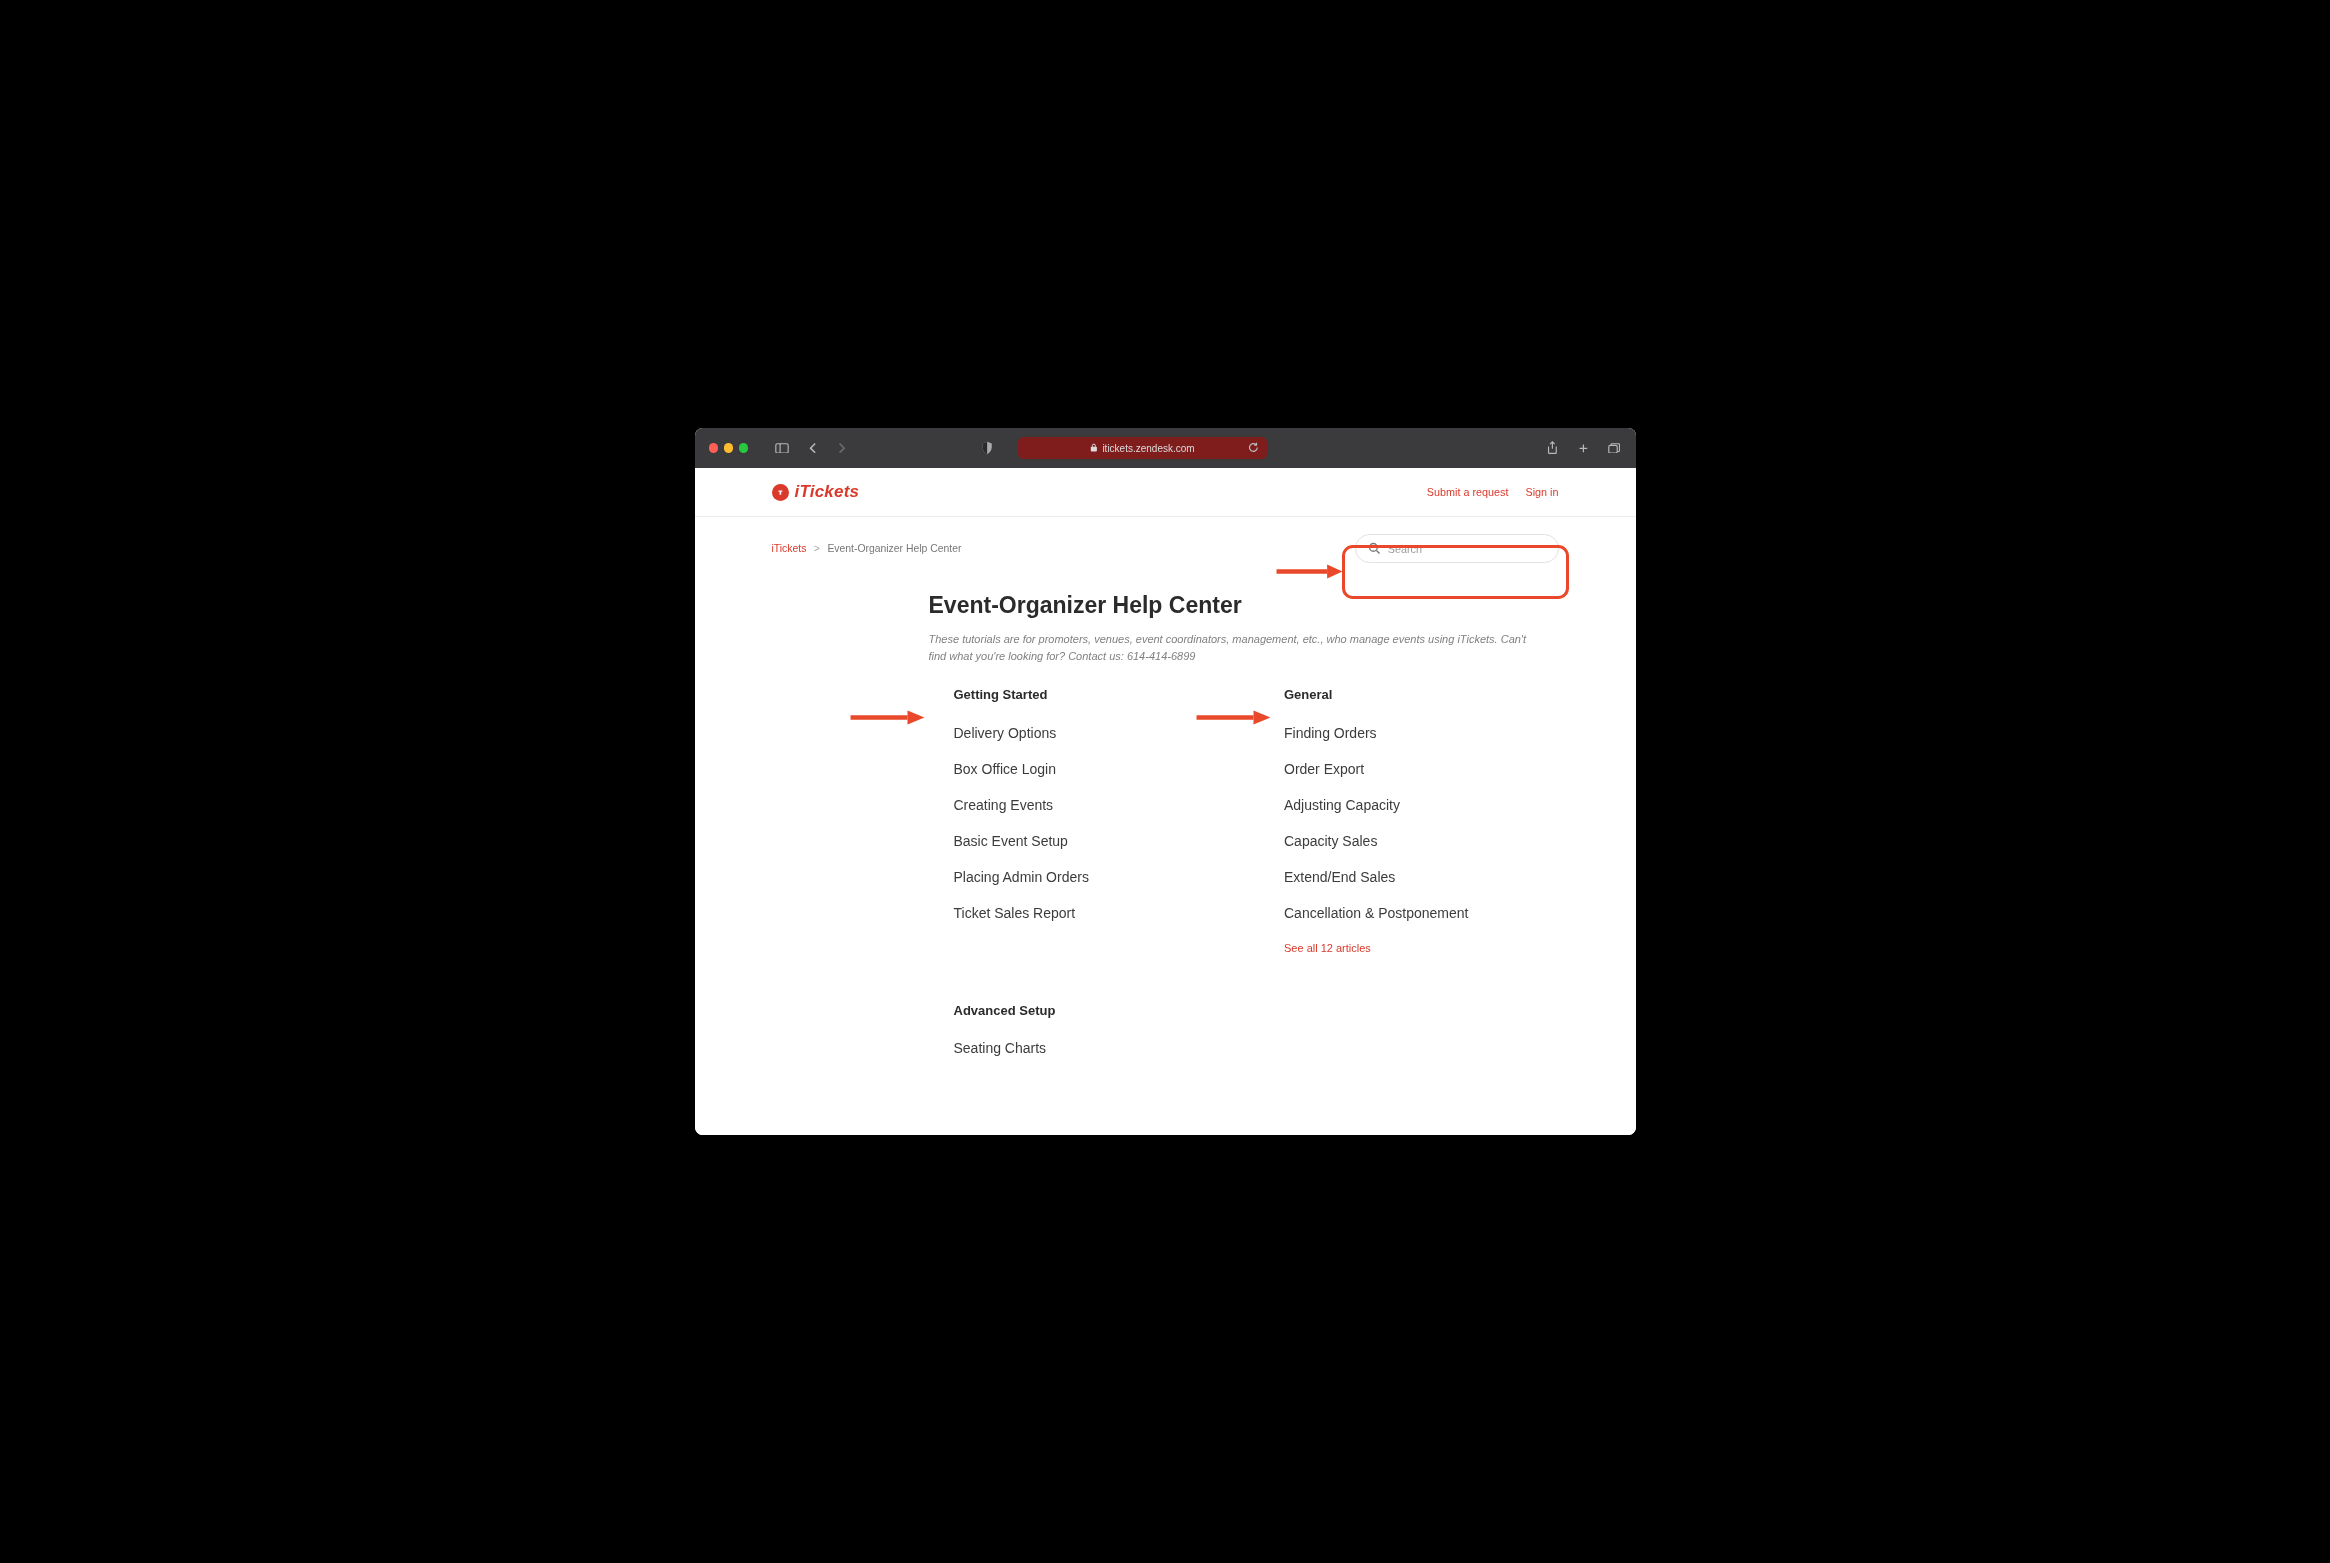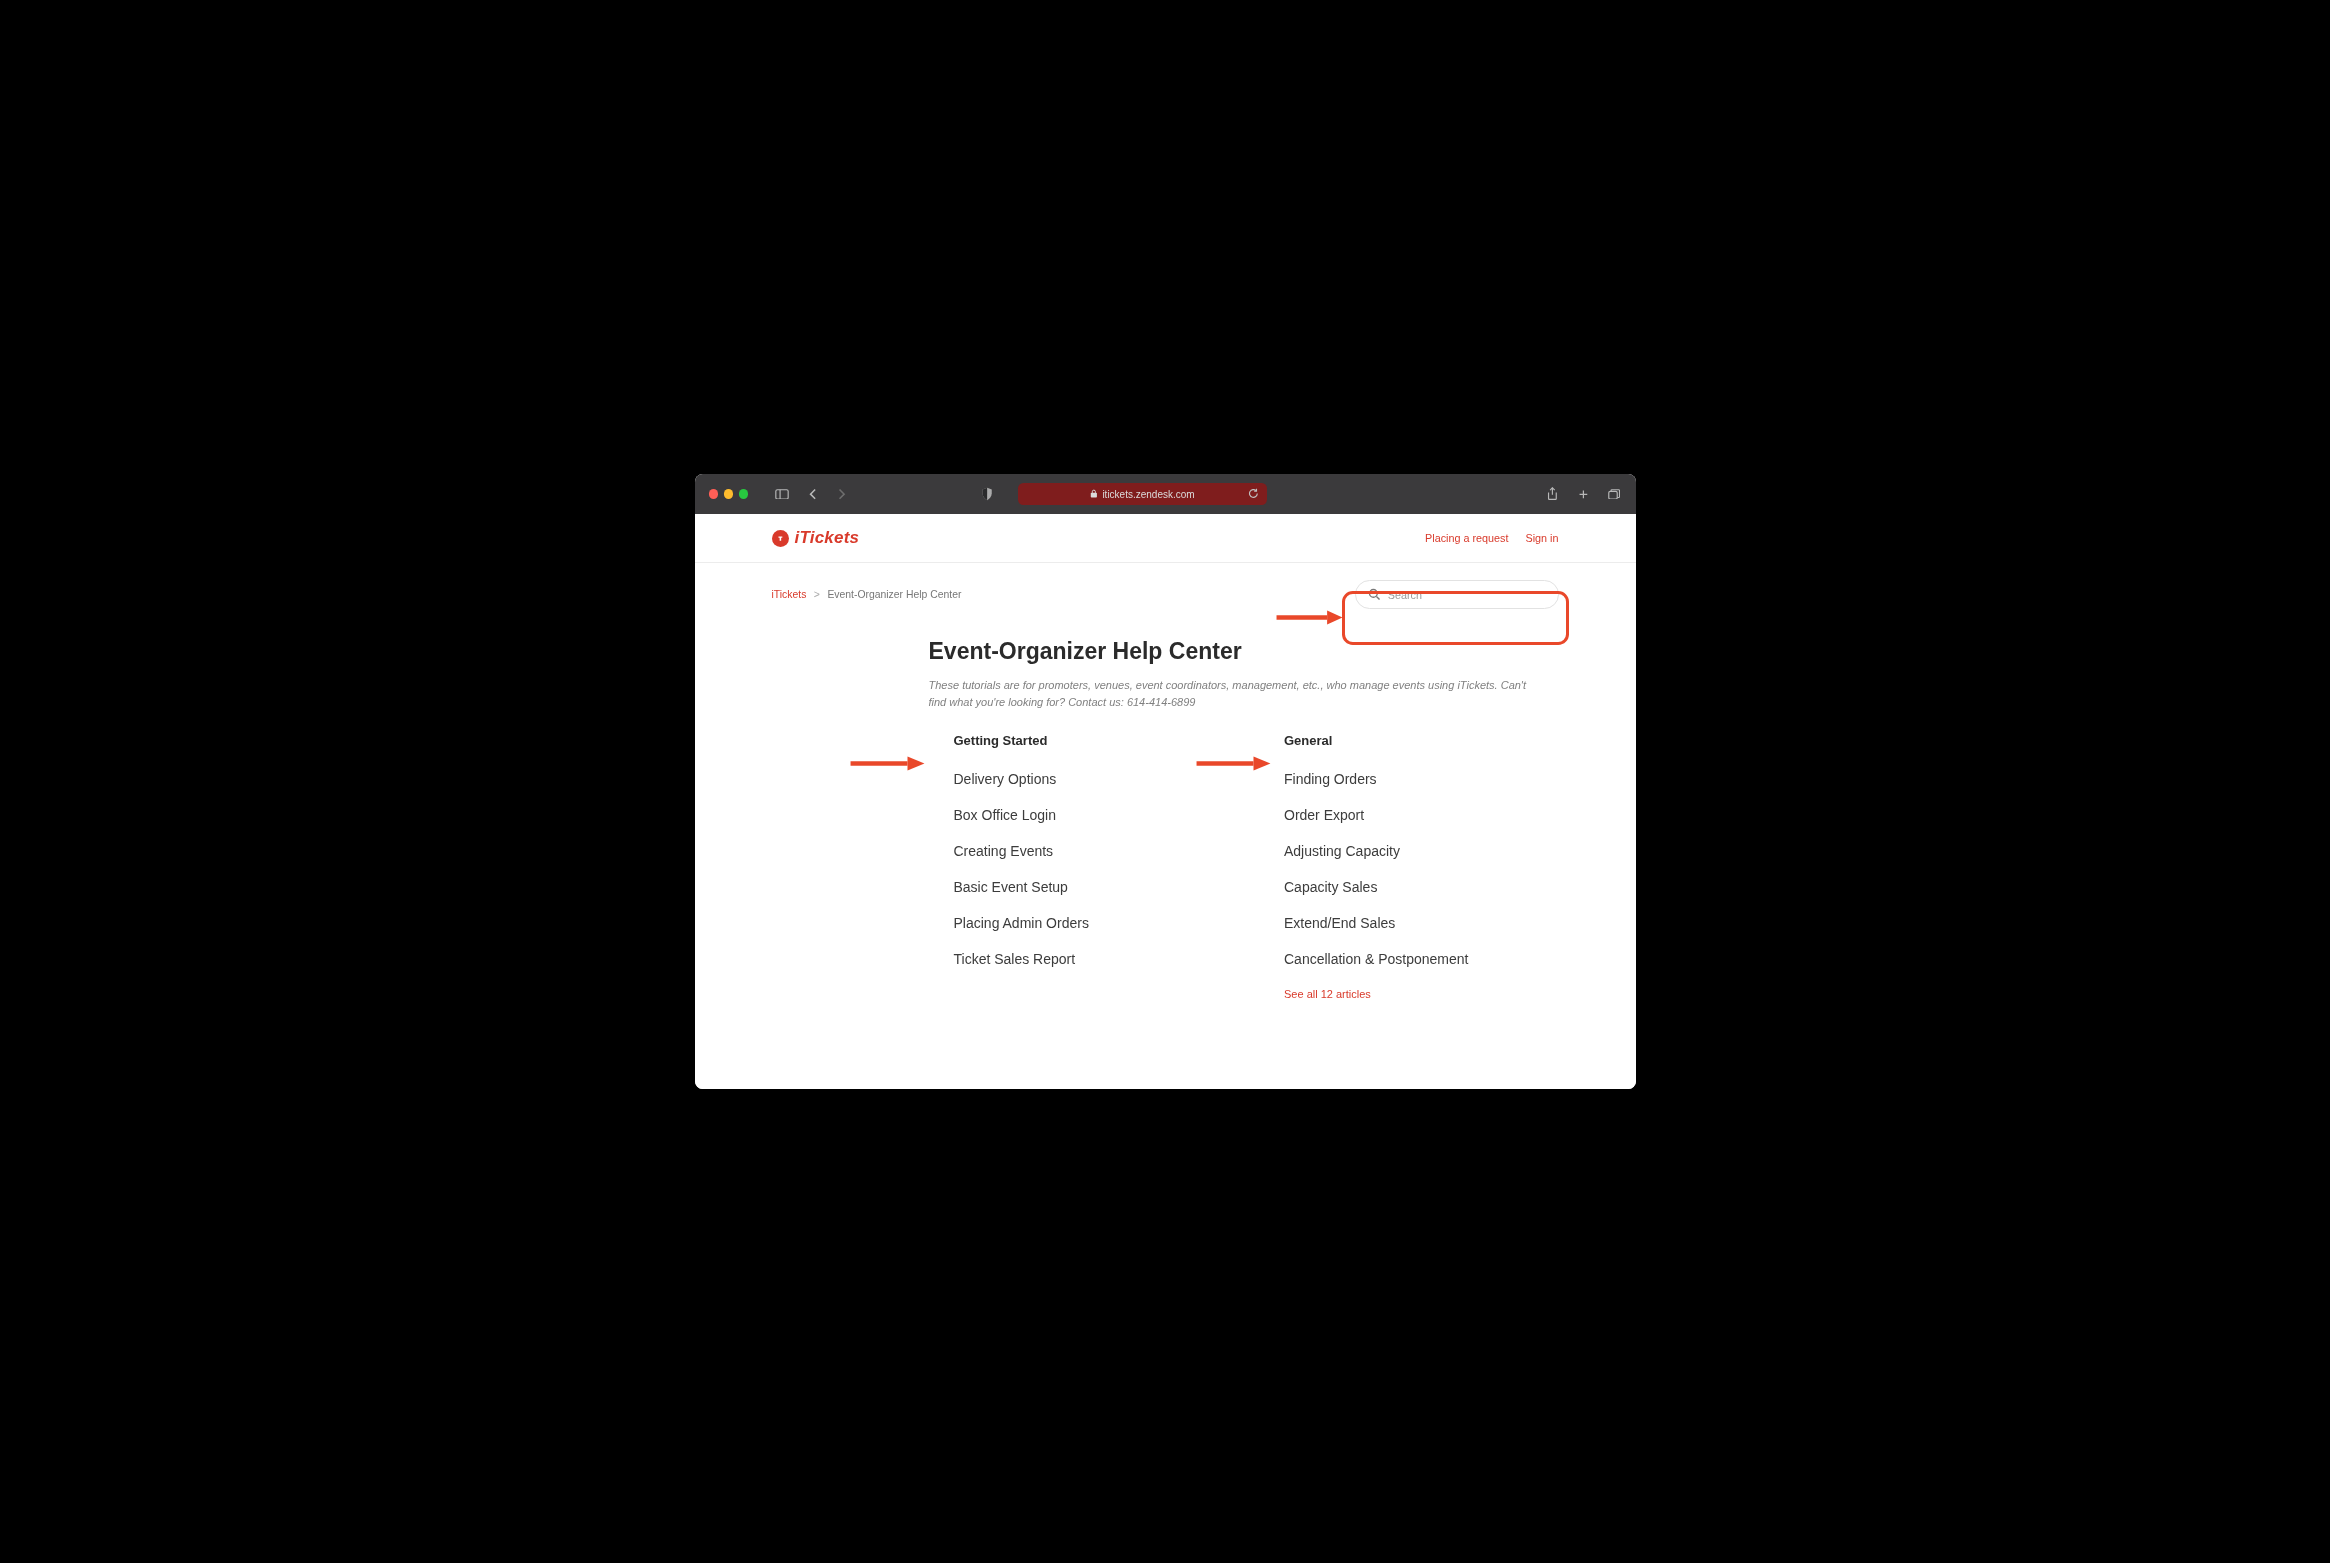--- a/index.html
+++ b/index.html
@@ -255,21 +255,21 @@
       <div class="logo">
         <span class="logo-mark">
           <svg width="10.8" height="10.8" viewBox="0 0 14 14">
               <circle cx="7" cy="7" r="7" fill="#d93a2b"></circle>
               <path d="M4.5 4.5 L9.5 4.5 L9.5 6 L8 6 L8 10 L6 10 L6 6 L4.5 6 Z" fill="#fff"></path>
             </svg>
         </span>
         <span>iTickets</span>
       </div>
       <div class="header-links">
-        <a href="#">Placing a request</a>
+        <a href="#">Submit a request</a>
         <a href="#">Sign in</a>
       </div>
     </div>
 
     <div class="sub-header">
       <div class="breadcrumb">
         <a href="#">iTickets</a>
         <span class="sep">&gt;</span>
         <span>Event-Organizer Help Center</span>
       </div>
@@ -306,20 +306,26 @@
             <li><a href="#">Finding Orders</a></li>
             <li><a href="#">Order Export</a></li>
             <li><a href="#">Adjusting Capacity</a></li>
             <li><a href="#">Capacity Sales</a></li>
             <li><a href="#">Extend/End Sales</a></li>
             <li><a href="#">Cancellation &amp; Postponement</a></li>
             <li><a href="#" class="see-all">See all 12 articles</a></li>
           </ul>
         </div>
 
+        <div class="section-block">
+          <h2 class="section-title">Advanced Setup</h2>
+          <ul class="article-list">
+            <li><a href="#">Seating Charts</a></li>
+          </ul>
+        </div>
 
 
       </div>
     </div>
 
     <div class="highlight-box" style="top:77px; left:647px; width:227px; height:54px;"></div>
 
     <div class="annot-arrow" style="top:95px; left:580px;">
       <svg width="69" height="17" viewBox="0 0 90 22">
           <line x1="2" y1="11" x2="68" y2="11" stroke="#e9482a" stroke-width="6"></line>

